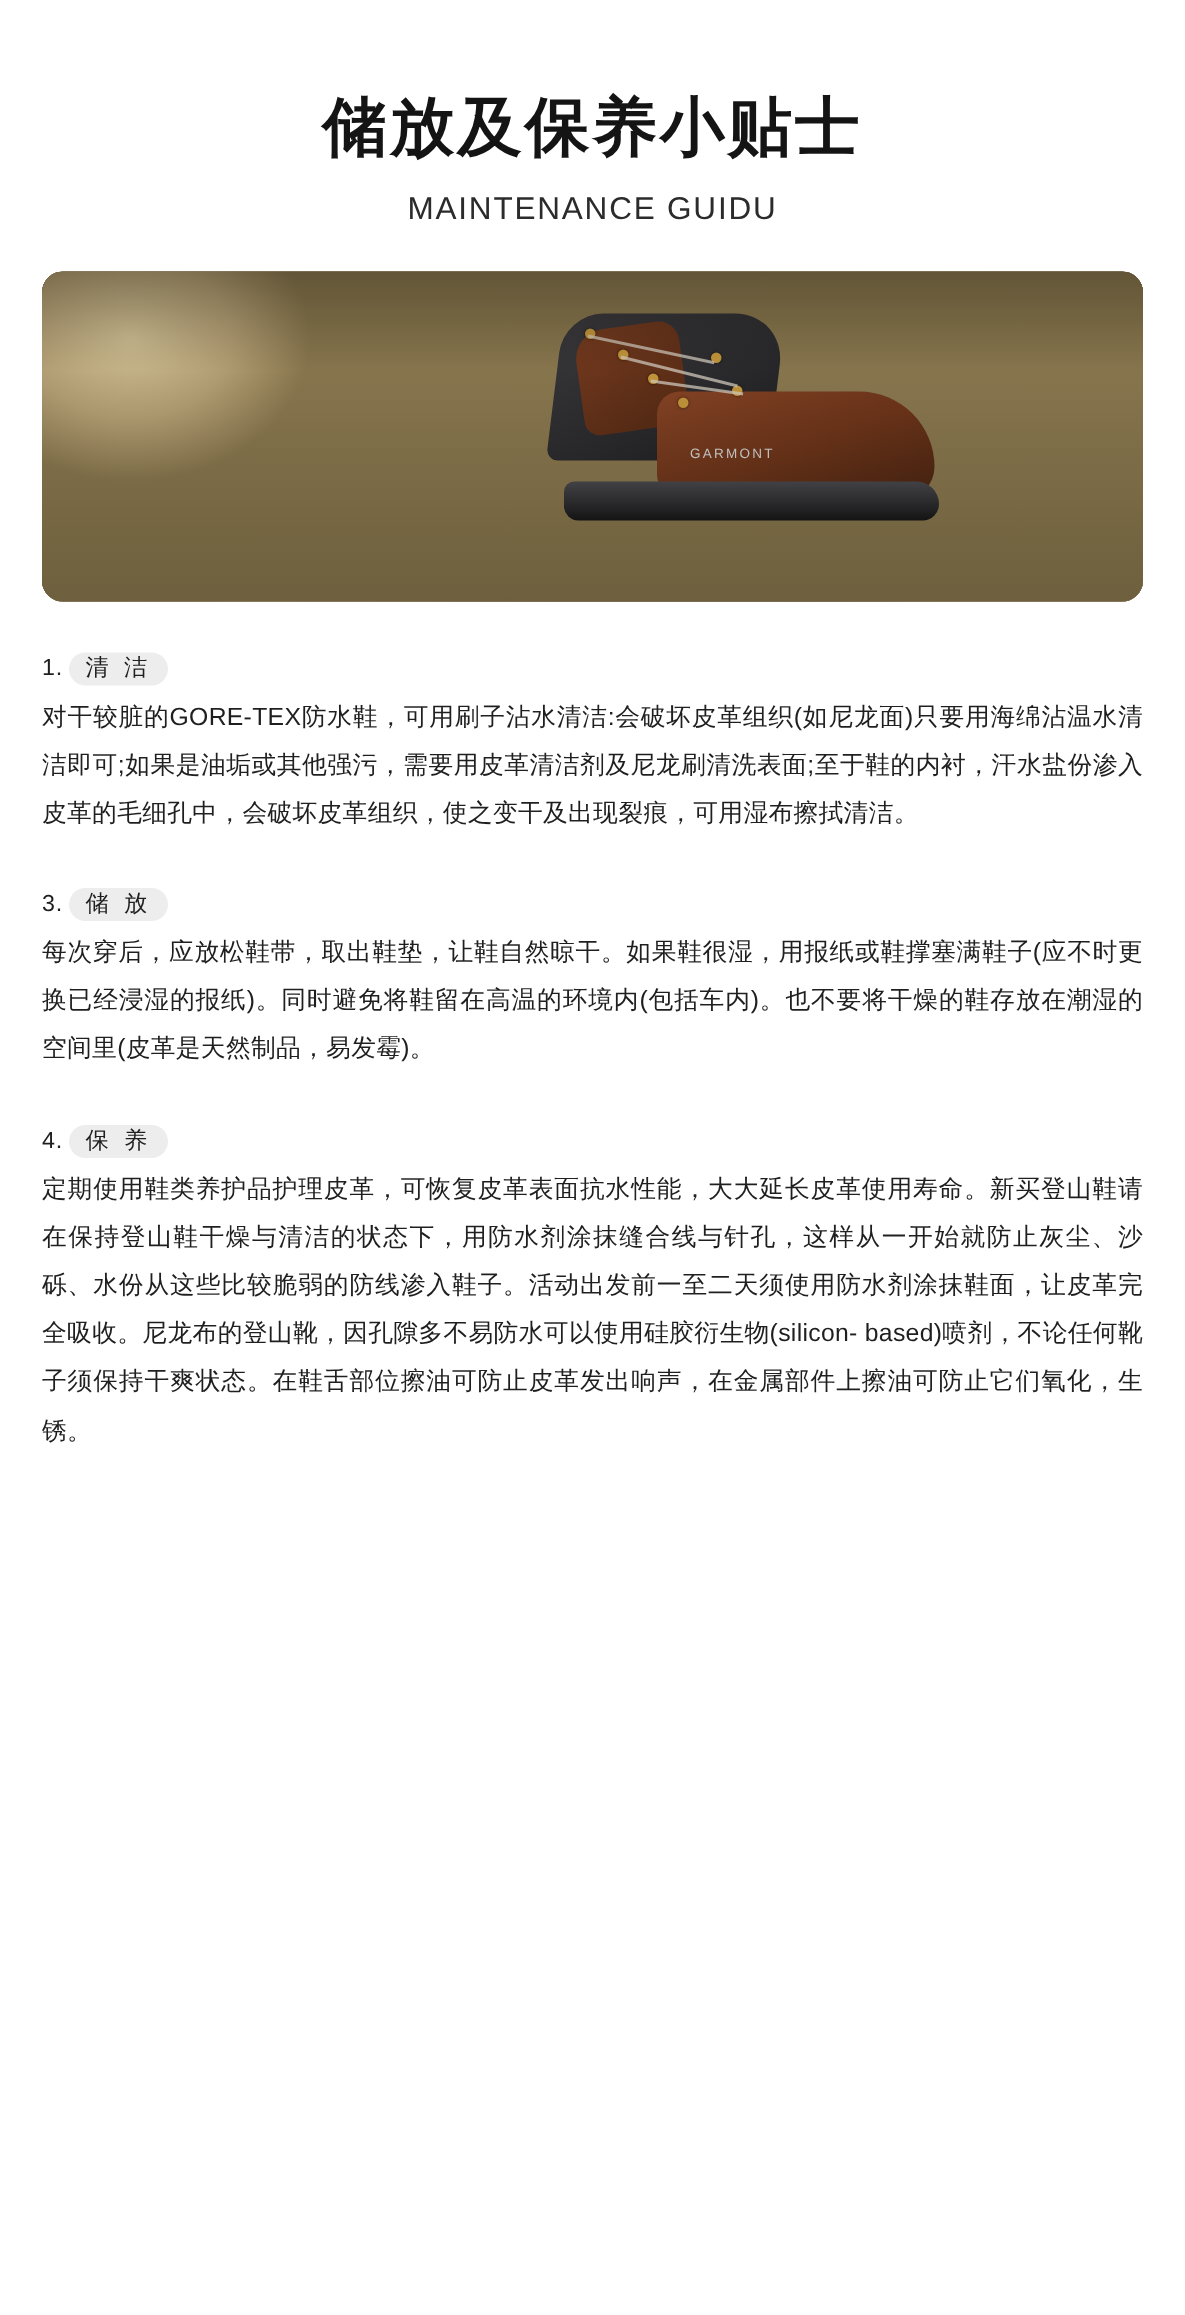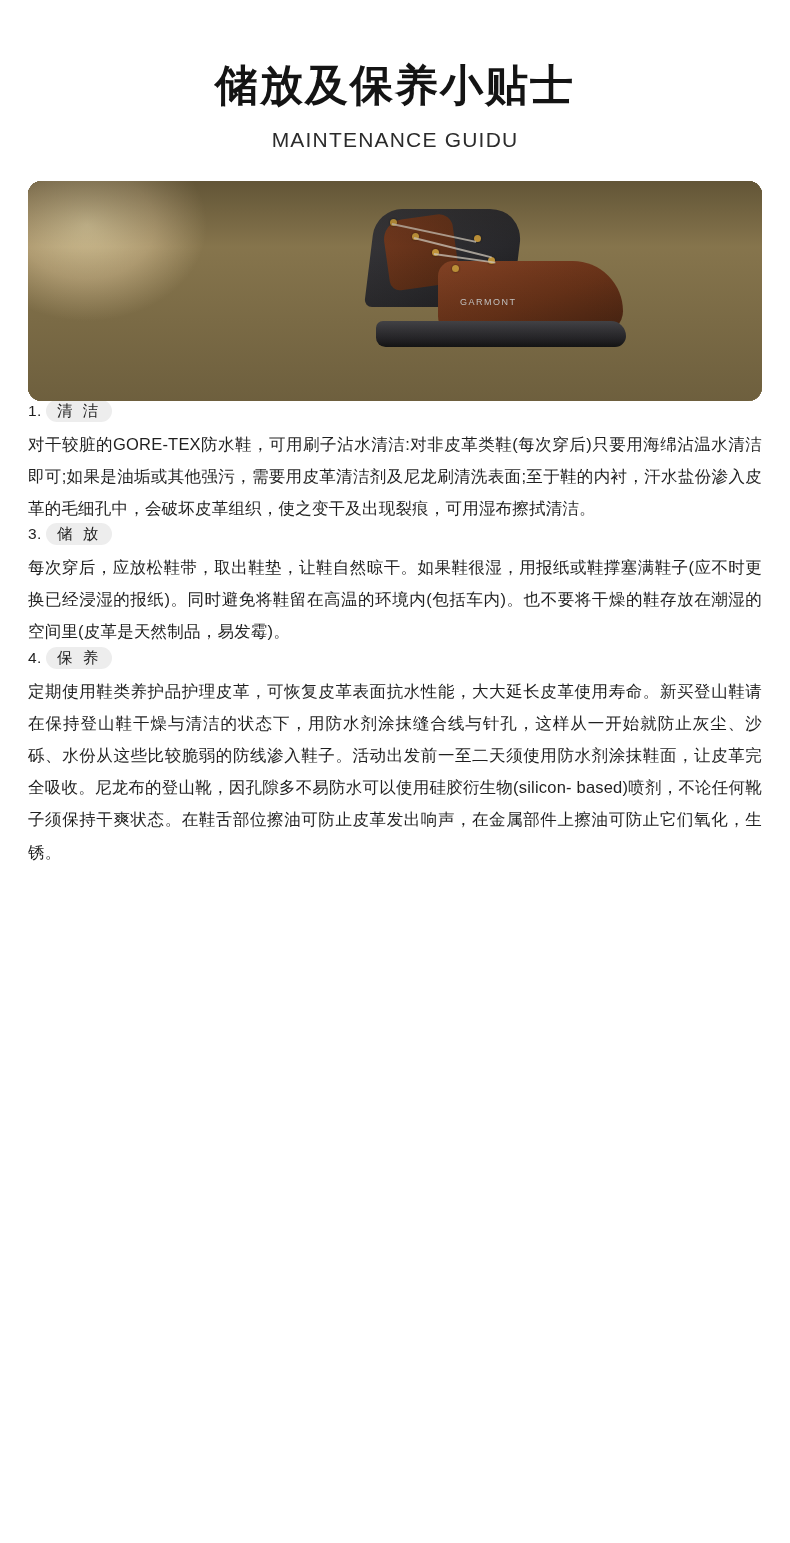--- a/index.html
+++ b/index.html
@@ -140,20 +140,21 @@
 
   
   .intro {
     margin-top: 44px;
     font-size: 16.5px;
     line-height: 2.0;
     color: #1f1f1f;
     letter-spacing: .2px;
   }
   .section {
+    margin-top: 34px;
   }
   .sec-head {
     display: inline-block;
     font-size: 15.5px;
     color: #1f1f1f;
     margin-bottom: 2px;
     letter-spacing: .5px;
   }
   .sec-head .num {
     margin-right: 4px;
@@ -203,21 +204,21 @@
       <div class="laceline" style="left:106px; top:44px; width:62px; transform:rotate(8deg);"></div>
     </div>
     <div class="shade"></div>
   </div>
 
 
   <div class="section">
     <div class="sec-head">
       <span class="num">1.</span><span class="tag">清 洁</span>
     </div>
-    <div class="sec-body">对干较脏的GORE-TEX防水鞋，可用刷子沾水清洁:对非皮革类鞋(每次穿后)只要用海绵沾温水清洁即可;如果是油垢或其他强污，需要用皮革清洁剂及尼龙刷清洗表面;至于鞋的内衬，汗水盐份渗入皮革的毛细孔中，会破坏皮革组织，使之变干及出现裂痕，可用湿布擦拭清洁。</div>
+    <div class="sec-body">对干较脏的GORE-TEX防水鞋，可用刷子沾水清洁:会破坏皮革组织(如尼龙面)只要用海绵沾温水清洁即可;如果是油垢或其他强污，需要用皮革清洁剂及尼龙刷清洗表面;至于鞋的内衬，汗水盐份渗入皮革的毛细孔中，会破坏皮革组织，使之变干及出现裂痕，可用湿布擦拭清洁。</div>
   </div>
 
 
   <div class="section">
     <div class="sec-head">
       <span class="num">3.</span><span class="tag">储 放</span>
     </div>
     <div class="sec-body">每次穿后，应放松鞋带，取出鞋垫，让鞋自然晾干。如果鞋很湿，用报纸或鞋撑塞满鞋子(应不时更换已经浸湿的报纸)。同时避免将鞋留在高温的环境内(包括车内)。也不要将干燥的鞋存放在潮湿的空间里(皮革是天然制品，易发霉)。</div>
   </div>
 

